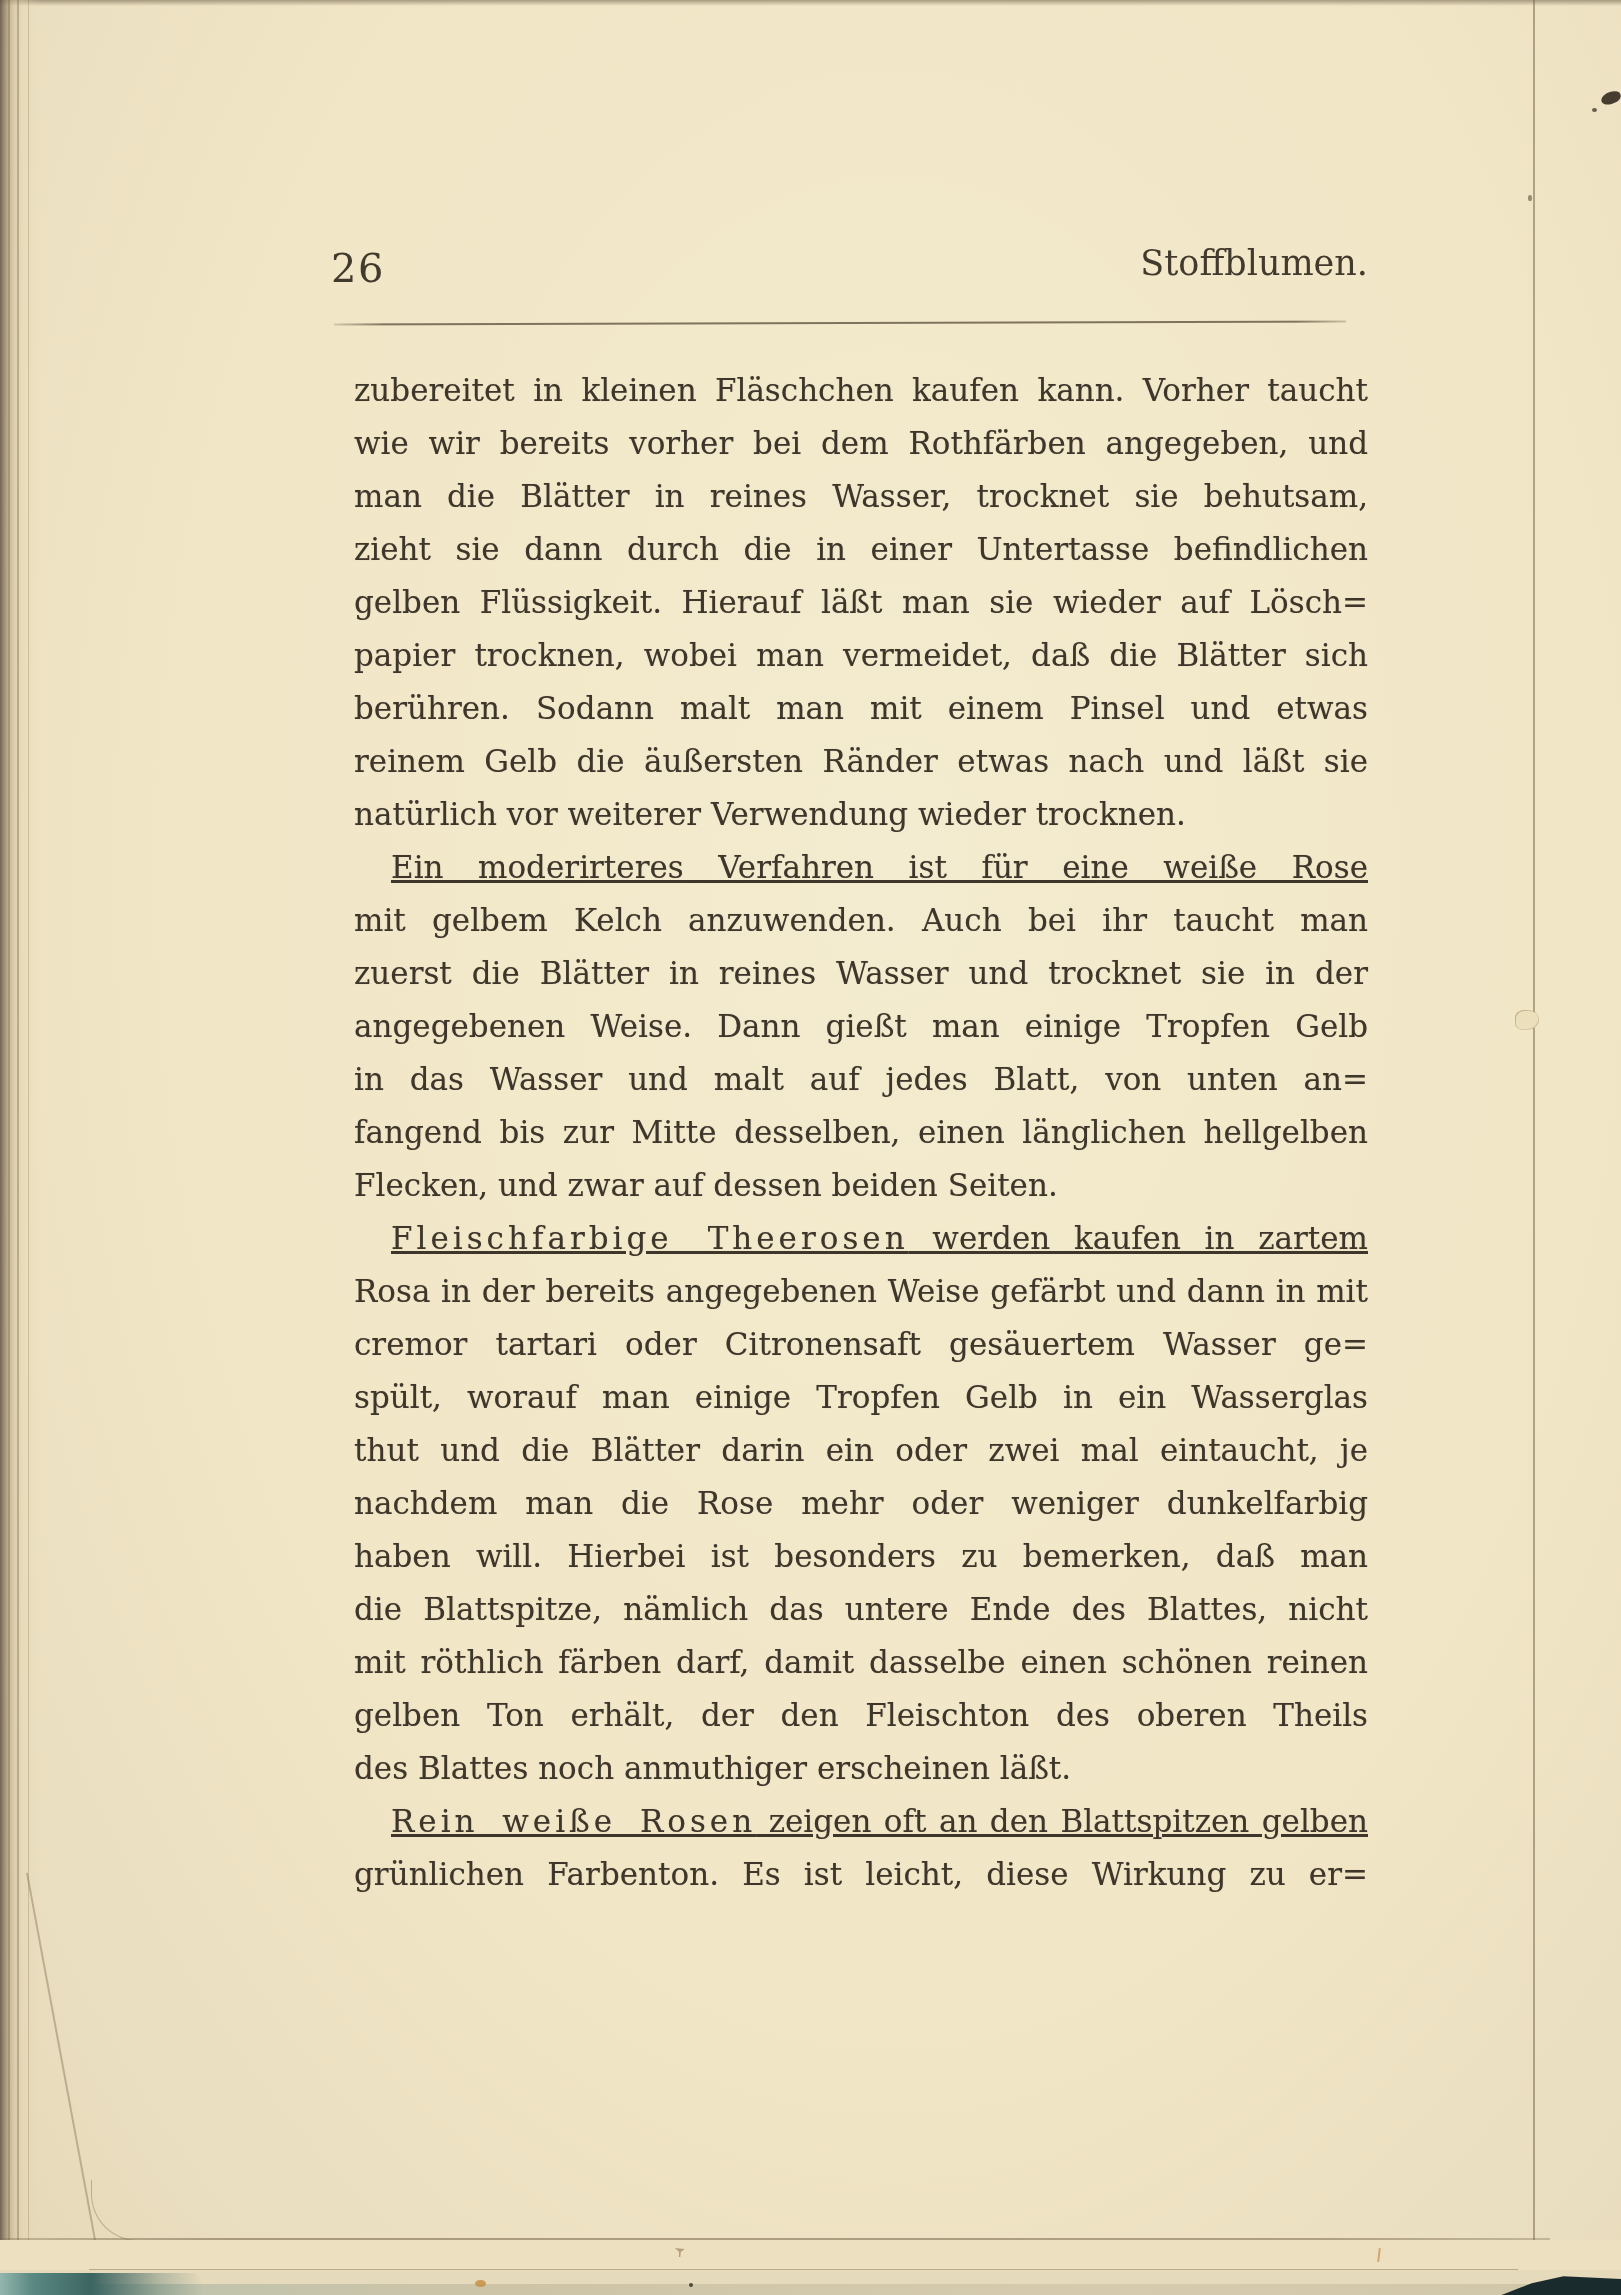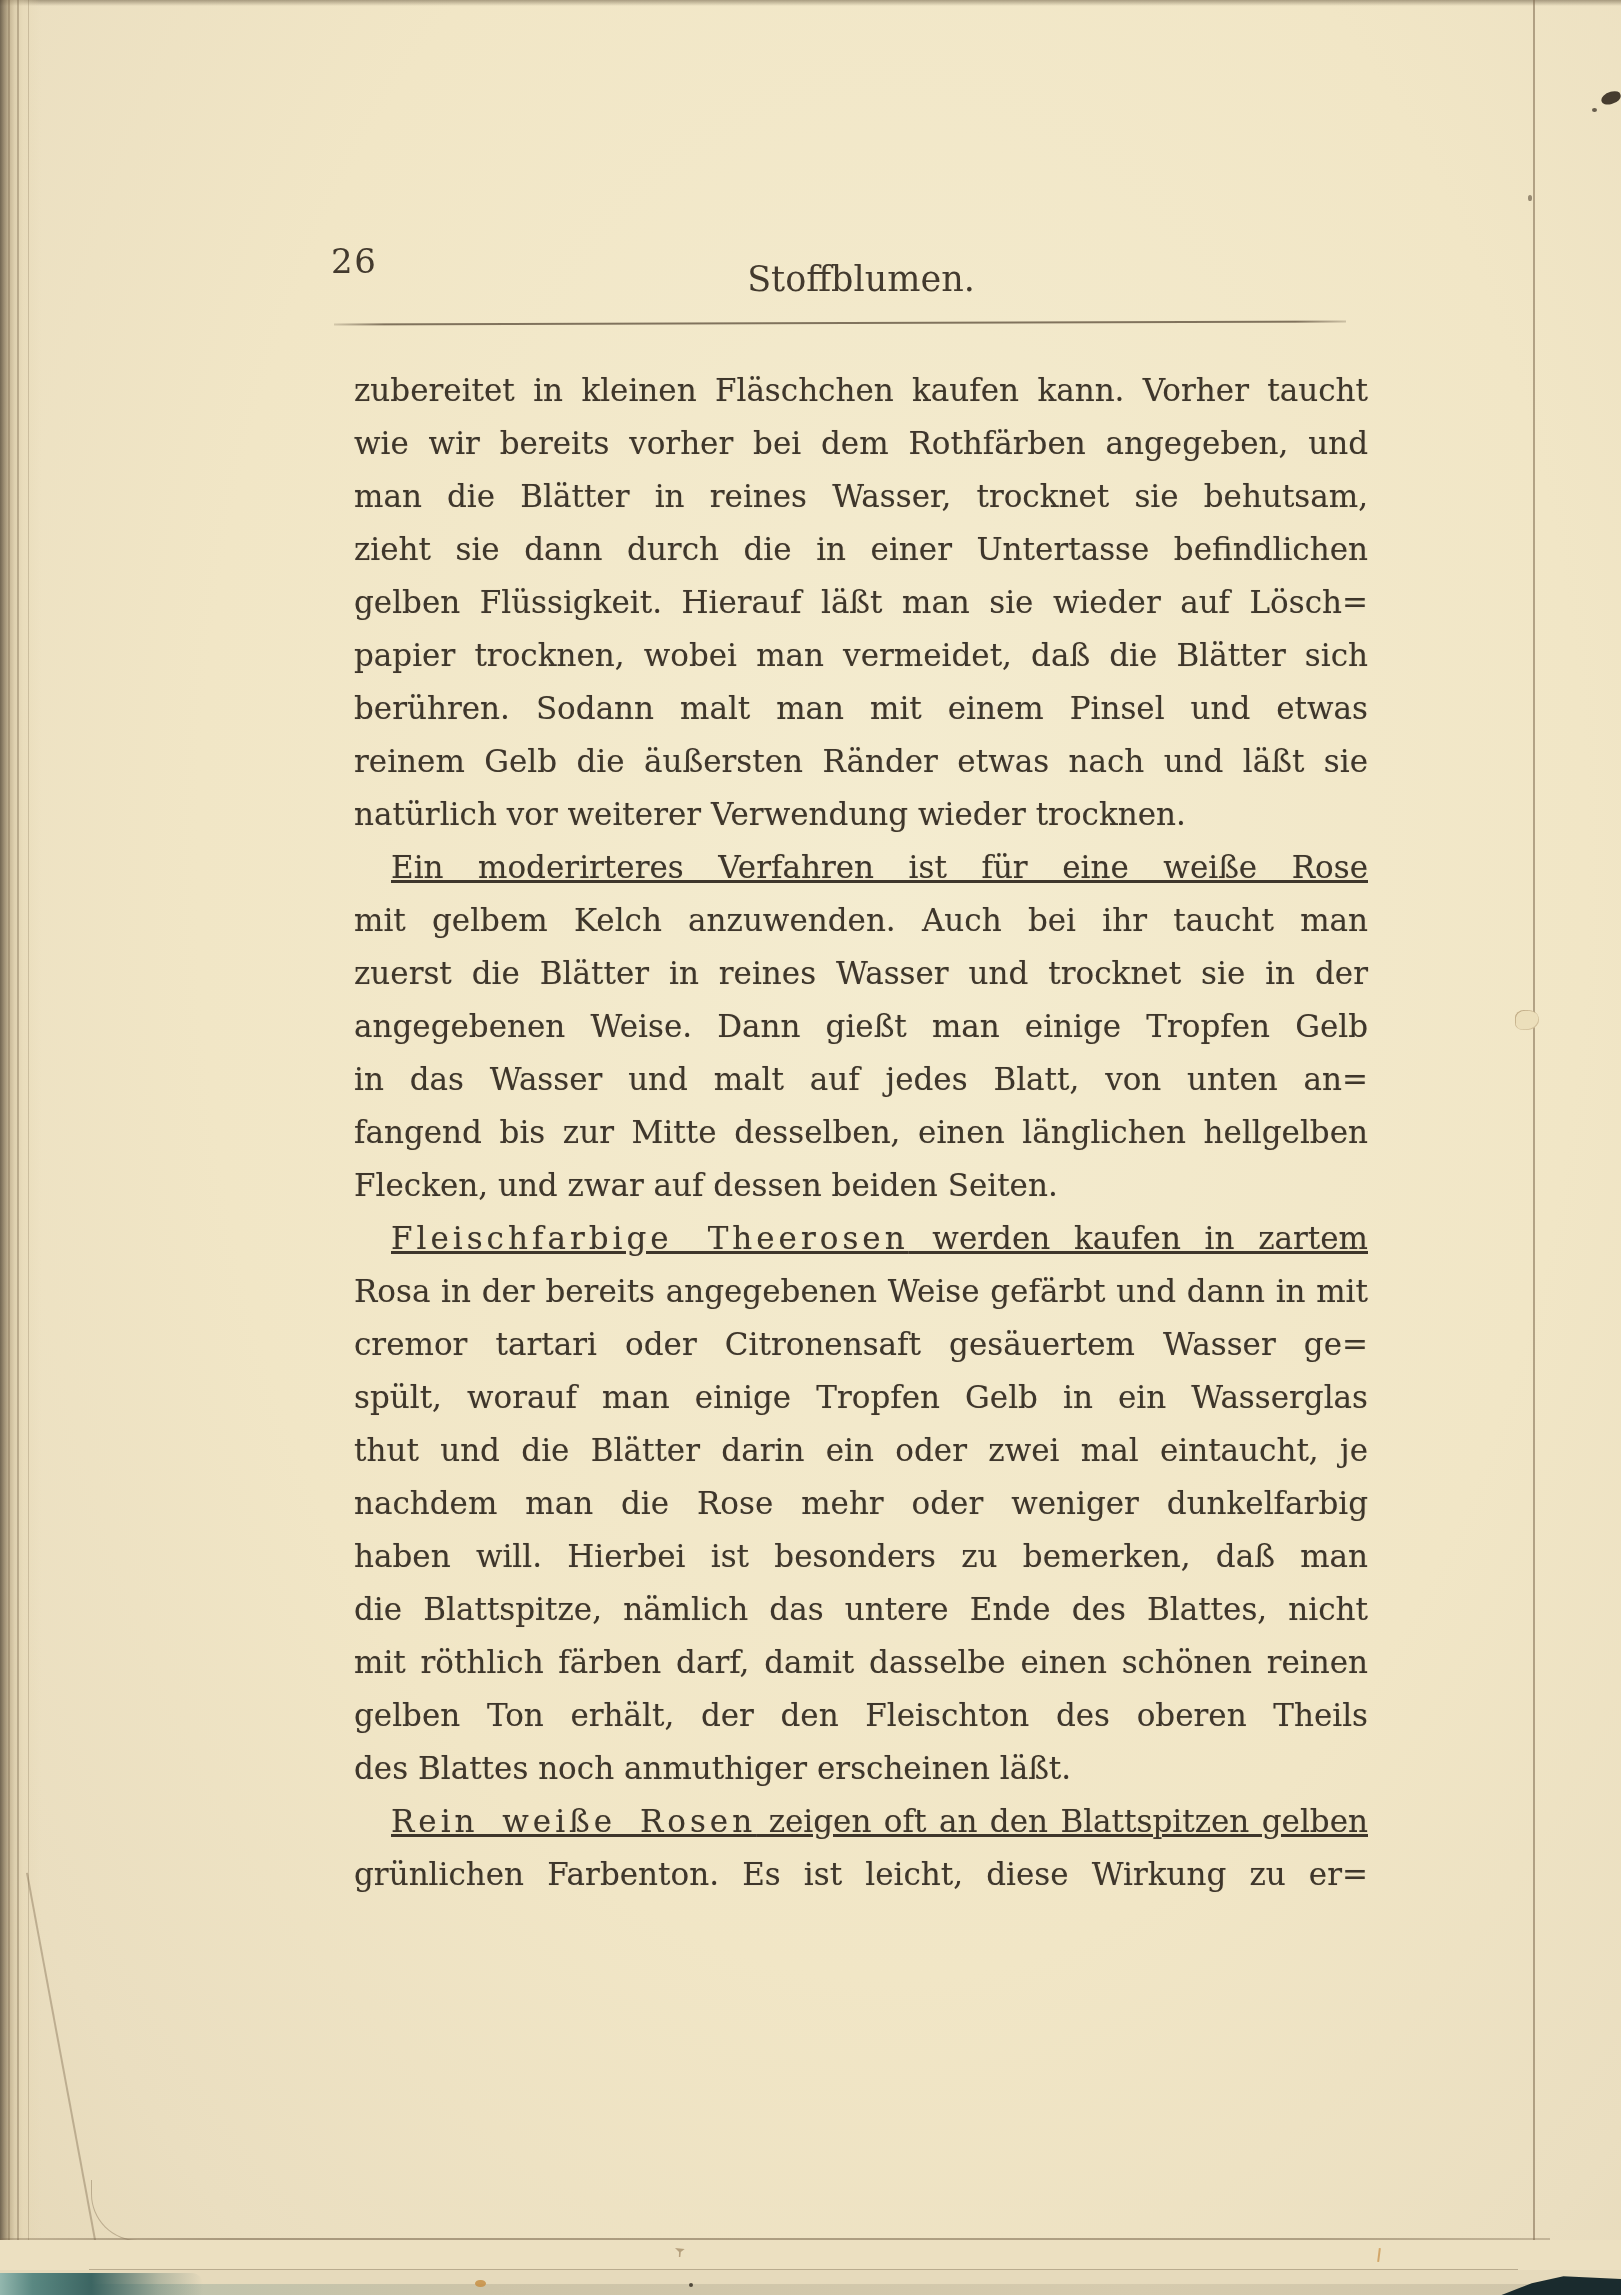--- a/index.html
+++ b/index.html
@@ -56,23 +56,23 @@
     clip-path:polygon(0 100%, 26% 55%, 52% 30%, 100% 40%, 100% 100%);}
   .orange-speck{position:absolute;left:475px;top:2280px;width:10.5px;height:7.3px;
     background:#c78f45;border-radius:50%;opacity:.85;}
   .orange-tick{position:absolute;left:1378px;top:2248px;width:2.4px;height:13.8px;
     background:#c78f45;transform:rotate(7deg);opacity:.7;}
   .small-mark-y{position:absolute;left:675px;top:2248px;width:9.7px;height:9px;
     background:rgba(136,108,70,.55);clip-path:polygon(0 0,100% 10%,60% 45%,55% 100%,40% 100%,42% 45%);}
   .small-dot{position:absolute;left:689px;top:2283px;width:4px;height:4px;
     background:rgba(58,50,40,.85);border-radius:50%;}
   
-  .page-number{position:absolute;left:331px;top:241px;font-size:34px;line-height:41px;
+  .page-number{position:absolute;left:331px;top:248px;font-size:40px;line-height:41px;
     letter-spacing:1.6px;color:#433a2e;}
-  .running-title{position:absolute;left:354px;top:258px;width:1014px;text-align:center;
+  .running-title{position:absolute;left:354px;top:242px;width:1014px;text-align:right;
     font-size:35px;line-height:42px;color:#433a2e;}
   .header-rule{position:absolute;left:334px;top:322px;width:1012px;height:2.4px;
     transform:rotate(-0.18deg);
     background:linear-gradient(90deg,rgba(90,75,56,.2),rgba(90,75,56,.75) 5%,rgba(90,75,56,.75) 95%,rgba(90,75,56,.25));}
   .text-column{position:absolute;left:354px;top:364px;width:1014px;
     font-size:31px;line-height:53px;
     color:#3e362b;text-shadow:0 0 0.8px rgba(62,54,43,.30);}
   .line{text-align:justify;text-align-last:justify;height:53px;overflow:visible;}
   .line.last{text-align-last:left;}
   .line.indent{text-indent:37px;text-decoration:underline;}

